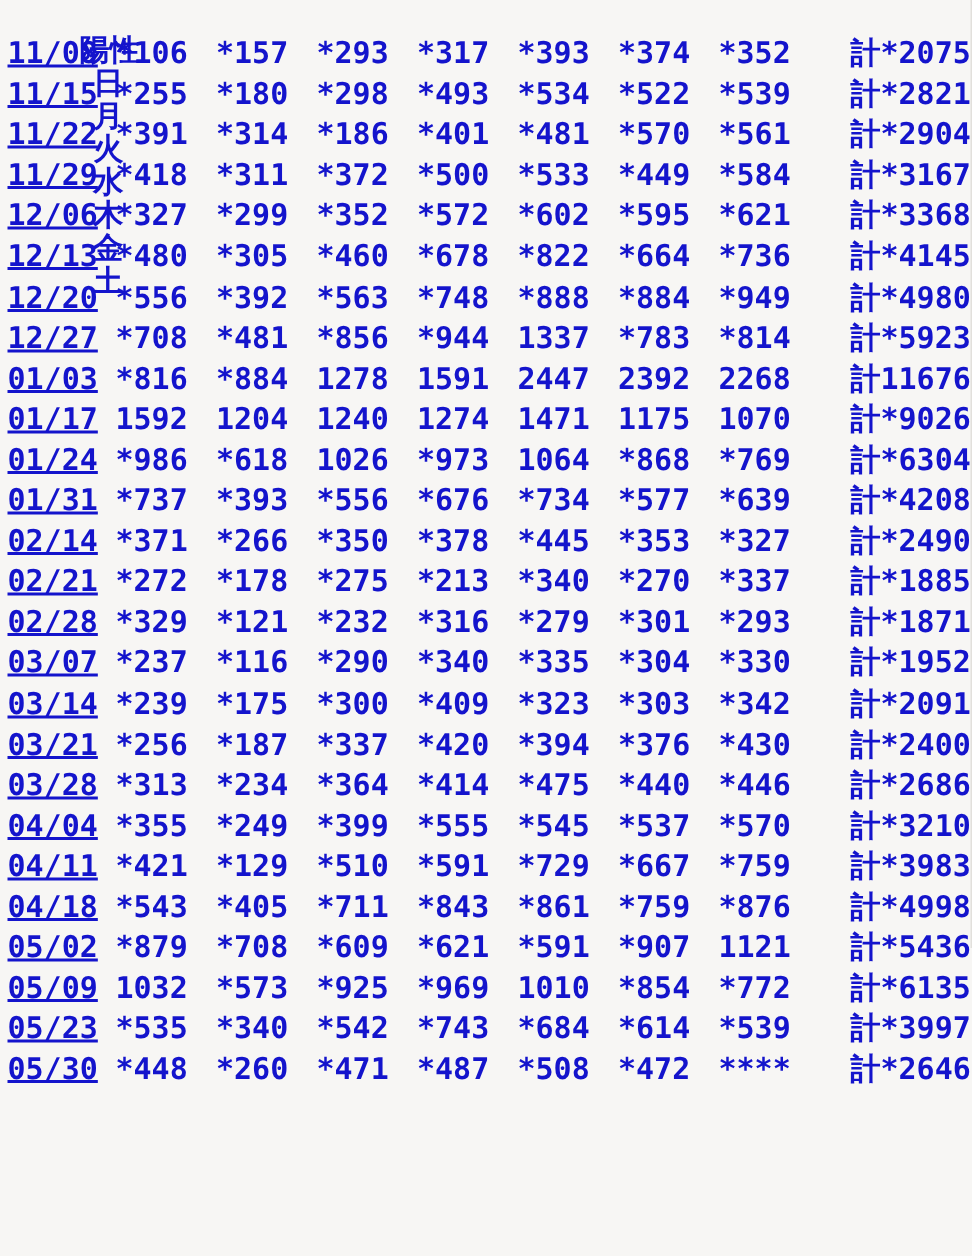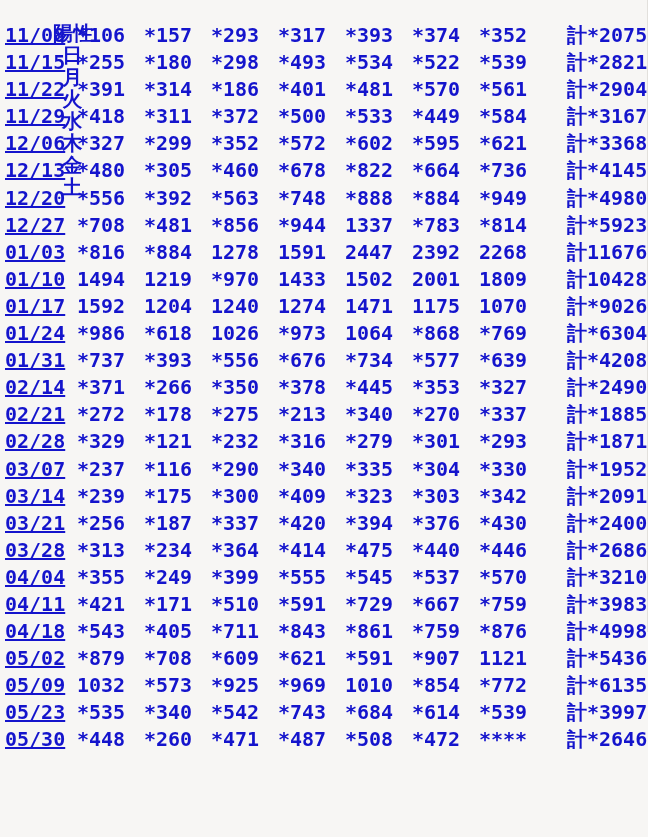--- a/index.html
+++ b/index.html
@@ -70,32 +70,31 @@
   <div id="rows-container">
       <div class="row"><span class="cell c-date">11/08</span><span class="cell c-day">*106</span><span class="cell c-day">*157</span><span class="cell c-day">*293</span><span class="cell c-day">*317</span><span class="cell c-day">*393</span><span class="cell c-day">*374</span><span class="cell c-day">*352</span><span class="cell c-total">計*2075</span></div>
       <div class="row"><span class="cell c-date">11/15</span><span class="cell c-day">*255</span><span class="cell c-day">*180</span><span class="cell c-day">*298</span><span class="cell c-day">*493</span><span class="cell c-day">*534</span><span class="cell c-day">*522</span><span class="cell c-day">*539</span><span class="cell c-total">計*2821</span></div>
       <div class="row"><span class="cell c-date">11/22</span><span class="cell c-day">*391</span><span class="cell c-day">*314</span><span class="cell c-day">*186</span><span class="cell c-day">*401</span><span class="cell c-day">*481</span><span class="cell c-day">*570</span><span class="cell c-day">*561</span><span class="cell c-total">計*2904</span></div>
       <div class="row"><span class="cell c-date">11/29</span><span class="cell c-day">*418</span><span class="cell c-day">*311</span><span class="cell c-day">*372</span><span class="cell c-day">*500</span><span class="cell c-day">*533</span><span class="cell c-day">*449</span><span class="cell c-day">*584</span><span class="cell c-total">計*3167</span></div>
       <div class="row"><span class="cell c-date">12/06</span><span class="cell c-day">*327</span><span class="cell c-day">*299</span><span class="cell c-day">*352</span><span class="cell c-day">*572</span><span class="cell c-day">*602</span><span class="cell c-day">*595</span><span class="cell c-day">*621</span><span class="cell c-total">計*3368</span></div>
       <div class="row"><span class="cell c-date">12/13</span><span class="cell c-day">*480</span><span class="cell c-day">*305</span><span class="cell c-day">*460</span><span class="cell c-day">*678</span><span class="cell c-day">*822</span><span class="cell c-day">*664</span><span class="cell c-day">*736</span><span class="cell c-total">計*4145</span></div>
       <div class="row"><span class="cell c-date">12/20</span><span class="cell c-day">*556</span><span class="cell c-day">*392</span><span class="cell c-day">*563</span><span class="cell c-day">*748</span><span class="cell c-day">*888</span><span class="cell c-day">*884</span><span class="cell c-day">*949</span><span class="cell c-total">計*4980</span></div>
       <div class="row"><span class="cell c-date">12/27</span><span class="cell c-day">*708</span><span class="cell c-day">*481</span><span class="cell c-day">*856</span><span class="cell c-day">*944</span><span class="cell c-day">1337</span><span class="cell c-day">*783</span><span class="cell c-day">*814</span><span class="cell c-total">計*5923</span></div>
       <div class="row"><span class="cell c-date">01/03</span><span class="cell c-day">*816</span><span class="cell c-day">*884</span><span class="cell c-day">1278</span><span class="cell c-day">1591</span><span class="cell c-day">2447</span><span class="cell c-day">2392</span><span class="cell c-day">2268</span><span class="cell c-total">計11676</span></div>
-      <div class="row"><span class="cell c-date">01/10</span><span class="cell c-day">1494</span><span class="cell c-day">1219</span><span class="cell c-day">*970</span><span class="cell c-day">1433</span><span class="cell c-day">1502</span><span class="cell c-day">2001</span><span class="cell c-day">1809</span><span class="cell c-total">計10428</span></div>
       <div class="row"><span class="cell c-date">01/17</span><span class="cell c-day">1592</span><span class="cell c-day">1204</span><span class="cell c-day">1240</span><span class="cell c-day">1274</span><span class="cell c-day">1471</span><span class="cell c-day">1175</span><span class="cell c-day">1070</span><span class="cell c-total">計*9026</span></div>
       <div class="row"><span class="cell c-date">01/24</span><span class="cell c-day">*986</span><span class="cell c-day">*618</span><span class="cell c-day">1026</span><span class="cell c-day">*973</span><span class="cell c-day">1064</span><span class="cell c-day">*868</span><span class="cell c-day">*769</span><span class="cell c-total">計*6304</span></div>
       <div class="row"><span class="cell c-date">01/31</span><span class="cell c-day">*737</span><span class="cell c-day">*393</span><span class="cell c-day">*556</span><span class="cell c-day">*676</span><span class="cell c-day">*734</span><span class="cell c-day">*577</span><span class="cell c-day">*639</span><span class="cell c-total">計*4208</span></div>
       <div class="row"><span class="cell c-date">02/14</span><span class="cell c-day">*371</span><span class="cell c-day">*266</span><span class="cell c-day">*350</span><span class="cell c-day">*378</span><span class="cell c-day">*445</span><span class="cell c-day">*353</span><span class="cell c-day">*327</span><span class="cell c-total">計*2490</span></div>
       <div class="row"><span class="cell c-date">02/21</span><span class="cell c-day">*272</span><span class="cell c-day">*178</span><span class="cell c-day">*275</span><span class="cell c-day">*213</span><span class="cell c-day">*340</span><span class="cell c-day">*270</span><span class="cell c-day">*337</span><span class="cell c-total">計*1885</span></div>
       <div class="row"><span class="cell c-date">02/28</span><span class="cell c-day">*329</span><span class="cell c-day">*121</span><span class="cell c-day">*232</span><span class="cell c-day">*316</span><span class="cell c-day">*279</span><span class="cell c-day">*301</span><span class="cell c-day">*293</span><span class="cell c-total">計*1871</span></div>
       <div class="row"><span class="cell c-date">03/07</span><span class="cell c-day">*237</span><span class="cell c-day">*116</span><span class="cell c-day">*290</span><span class="cell c-day">*340</span><span class="cell c-day">*335</span><span class="cell c-day">*304</span><span class="cell c-day">*330</span><span class="cell c-total">計*1952</span></div>
       <div class="row"><span class="cell c-date">03/14</span><span class="cell c-day">*239</span><span class="cell c-day">*175</span><span class="cell c-day">*300</span><span class="cell c-day">*409</span><span class="cell c-day">*323</span><span class="cell c-day">*303</span><span class="cell c-day">*342</span><span class="cell c-total">計*2091</span></div>
       <div class="row"><span class="cell c-date">03/21</span><span class="cell c-day">*256</span><span class="cell c-day">*187</span><span class="cell c-day">*337</span><span class="cell c-day">*420</span><span class="cell c-day">*394</span><span class="cell c-day">*376</span><span class="cell c-day">*430</span><span class="cell c-total">計*2400</span></div>
       <div class="row"><span class="cell c-date">03/28</span><span class="cell c-day">*313</span><span class="cell c-day">*234</span><span class="cell c-day">*364</span><span class="cell c-day">*414</span><span class="cell c-day">*475</span><span class="cell c-day">*440</span><span class="cell c-day">*446</span><span class="cell c-total">計*2686</span></div>
       <div class="row"><span class="cell c-date">04/04</span><span class="cell c-day">*355</span><span class="cell c-day">*249</span><span class="cell c-day">*399</span><span class="cell c-day">*555</span><span class="cell c-day">*545</span><span class="cell c-day">*537</span><span class="cell c-day">*570</span><span class="cell c-total">計*3210</span></div>
-      <div class="row"><span class="cell c-date">04/11</span><span class="cell c-day">*421</span><span class="cell c-day">*171</span><span class="cell c-day">*510</span><span class="cell c-day">*591</span><span class="cell c-day">*729</span><span class="cell c-day">*667</span><span class="cell c-day">*759</span><span class="cell c-total">計*3983</span></div>
+      <div class="row"><span class="cell c-date">04/11</span><span class="cell c-day">*421</span><span class="cell c-day">*129</span><span class="cell c-day">*510</span><span class="cell c-day">*591</span><span class="cell c-day">*729</span><span class="cell c-day">*667</span><span class="cell c-day">*759</span><span class="cell c-total">計*3983</span></div>
       <div class="row"><span class="cell c-date">04/18</span><span class="cell c-day">*543</span><span class="cell c-day">*405</span><span class="cell c-day">*711</span><span class="cell c-day">*843</span><span class="cell c-day">*861</span><span class="cell c-day">*759</span><span class="cell c-day">*876</span><span class="cell c-total">計*4998</span></div>
       <div class="row"><span class="cell c-date">05/02</span><span class="cell c-day">*879</span><span class="cell c-day">*708</span><span class="cell c-day">*609</span><span class="cell c-day">*621</span><span class="cell c-day">*591</span><span class="cell c-day">*907</span><span class="cell c-day">1121</span><span class="cell c-total">計*5436</span></div>
       <div class="row"><span class="cell c-date">05/09</span><span class="cell c-day">1032</span><span class="cell c-day">*573</span><span class="cell c-day">*925</span><span class="cell c-day">*969</span><span class="cell c-day">1010</span><span class="cell c-day">*854</span><span class="cell c-day">*772</span><span class="cell c-total">計*6135</span></div>
       <div class="row"><span class="cell c-date">05/23</span><span class="cell c-day">*535</span><span class="cell c-day">*340</span><span class="cell c-day">*542</span><span class="cell c-day">*743</span><span class="cell c-day">*684</span><span class="cell c-day">*614</span><span class="cell c-day">*539</span><span class="cell c-total">計*3997</span></div>
       <div class="row"><span class="cell c-date">05/30</span><span class="cell c-day">*448</span><span class="cell c-day">*260</span><span class="cell c-day">*471</span><span class="cell c-day">*487</span><span class="cell c-day">*508</span><span class="cell c-day">*472</span><span class="cell c-day">****</span><span class="cell c-total">計*2646</span></div>
     </div>
 </div>
 
 </body></html>

